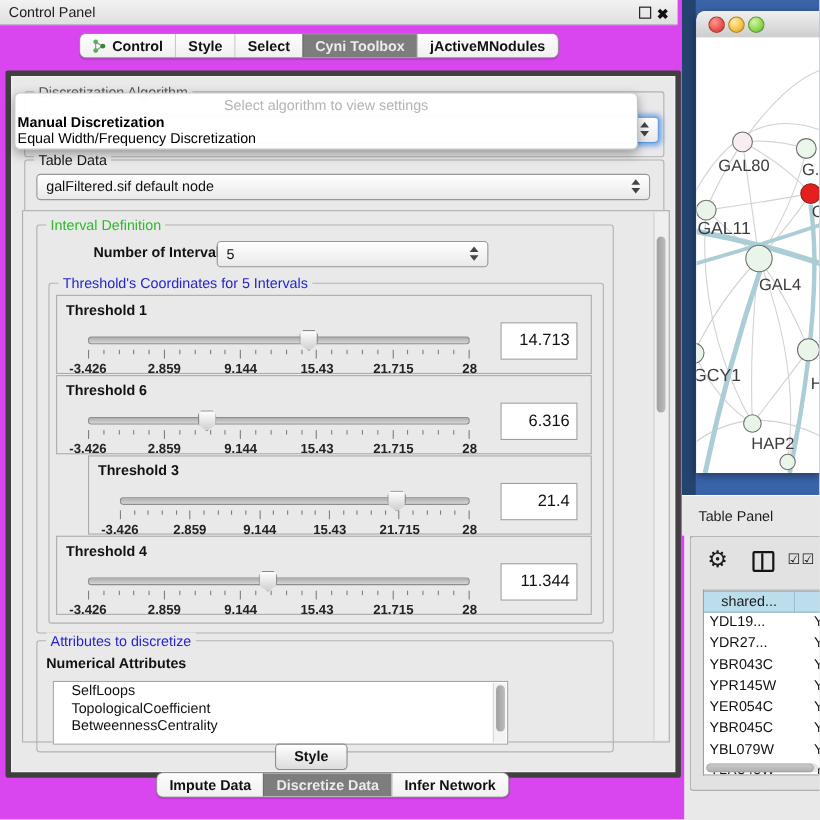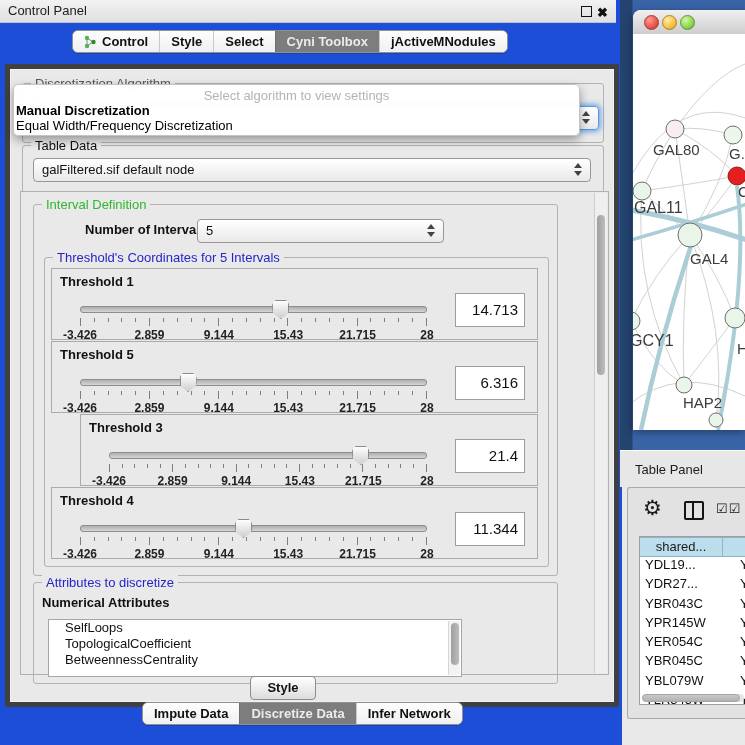--- a/index.html
+++ b/index.html
@@ -1,17 +1,17 @@
 <!DOCTYPE html>
 <html><head>
 <meta charset="utf-8">
 <style>
   html,body{margin:0;padding:0;}
   body{width:745px;height:745px;font-family:"Liberation Sans",sans-serif;background:#e9e9e9;overflow:hidden;}
-  #root{position:relative;width:622px;height:745px;background:#1d4ed8;}
+  #root{position:relative;width:622px;height:745px;background:#d946ef;}
   .abs{position:absolute;}
 
   
   #titlebar{left:0;top:0;width:616px;height:22px;background:linear-gradient(#f2f2f2,#e0e0e0);border-bottom:1px solid #c2c2c2;}
   #titlebar .title{position:absolute;left:8px;top:3px;font-size:13px;color:#1c1c1c;}
   .tb-icon{position:absolute;top:5px;font-size:13px;color:#111;cursor:default;}
   #float-btn{right:24px;top:6px;width:9px;height:9px;border:1.5px solid #111;}
   #close-btn{right:8px;font-weight:bold;}
 
   .tabrow{display:inline-flex;border:1px solid #8f8f8f;border-radius:6px;overflow:hidden;background:#fbfbfb;box-shadow:0 1px 1px rgba(0,0,0,.15);}
@@ -205,21 +205,21 @@
                     <span style="left: 20%;">2.859</span>
                     <span style="left: 40%;">9.144</span>
                     <span style="left: 60%;">15.43</span>
                     <span style="left: 80%;">21.715</span>
                     <span style="left: 100%;">28</span>
                   </div>
                 </div>
                 <div class="valbox">14.713</div>
               </div>
               <div class="tpanel" style="top: 83px; height: 70px; right: 10px;">
-                <div class="tlabel">Threshold 5</div>
+                <div class="tlabel">Threshold 6</div>
                 <div class="slider">
                   <div class="track"></div>
                   <div class="thumb" style="left: 30.9998%;"></div>
                   <div class="ticks">
                     <div class="tick major"></div>
                     <div class="tick"></div>
                     <div class="tick"></div>
                     <div class="tick"></div>
                     <div class="tick"></div>
                     <div class="tick major"></div>

